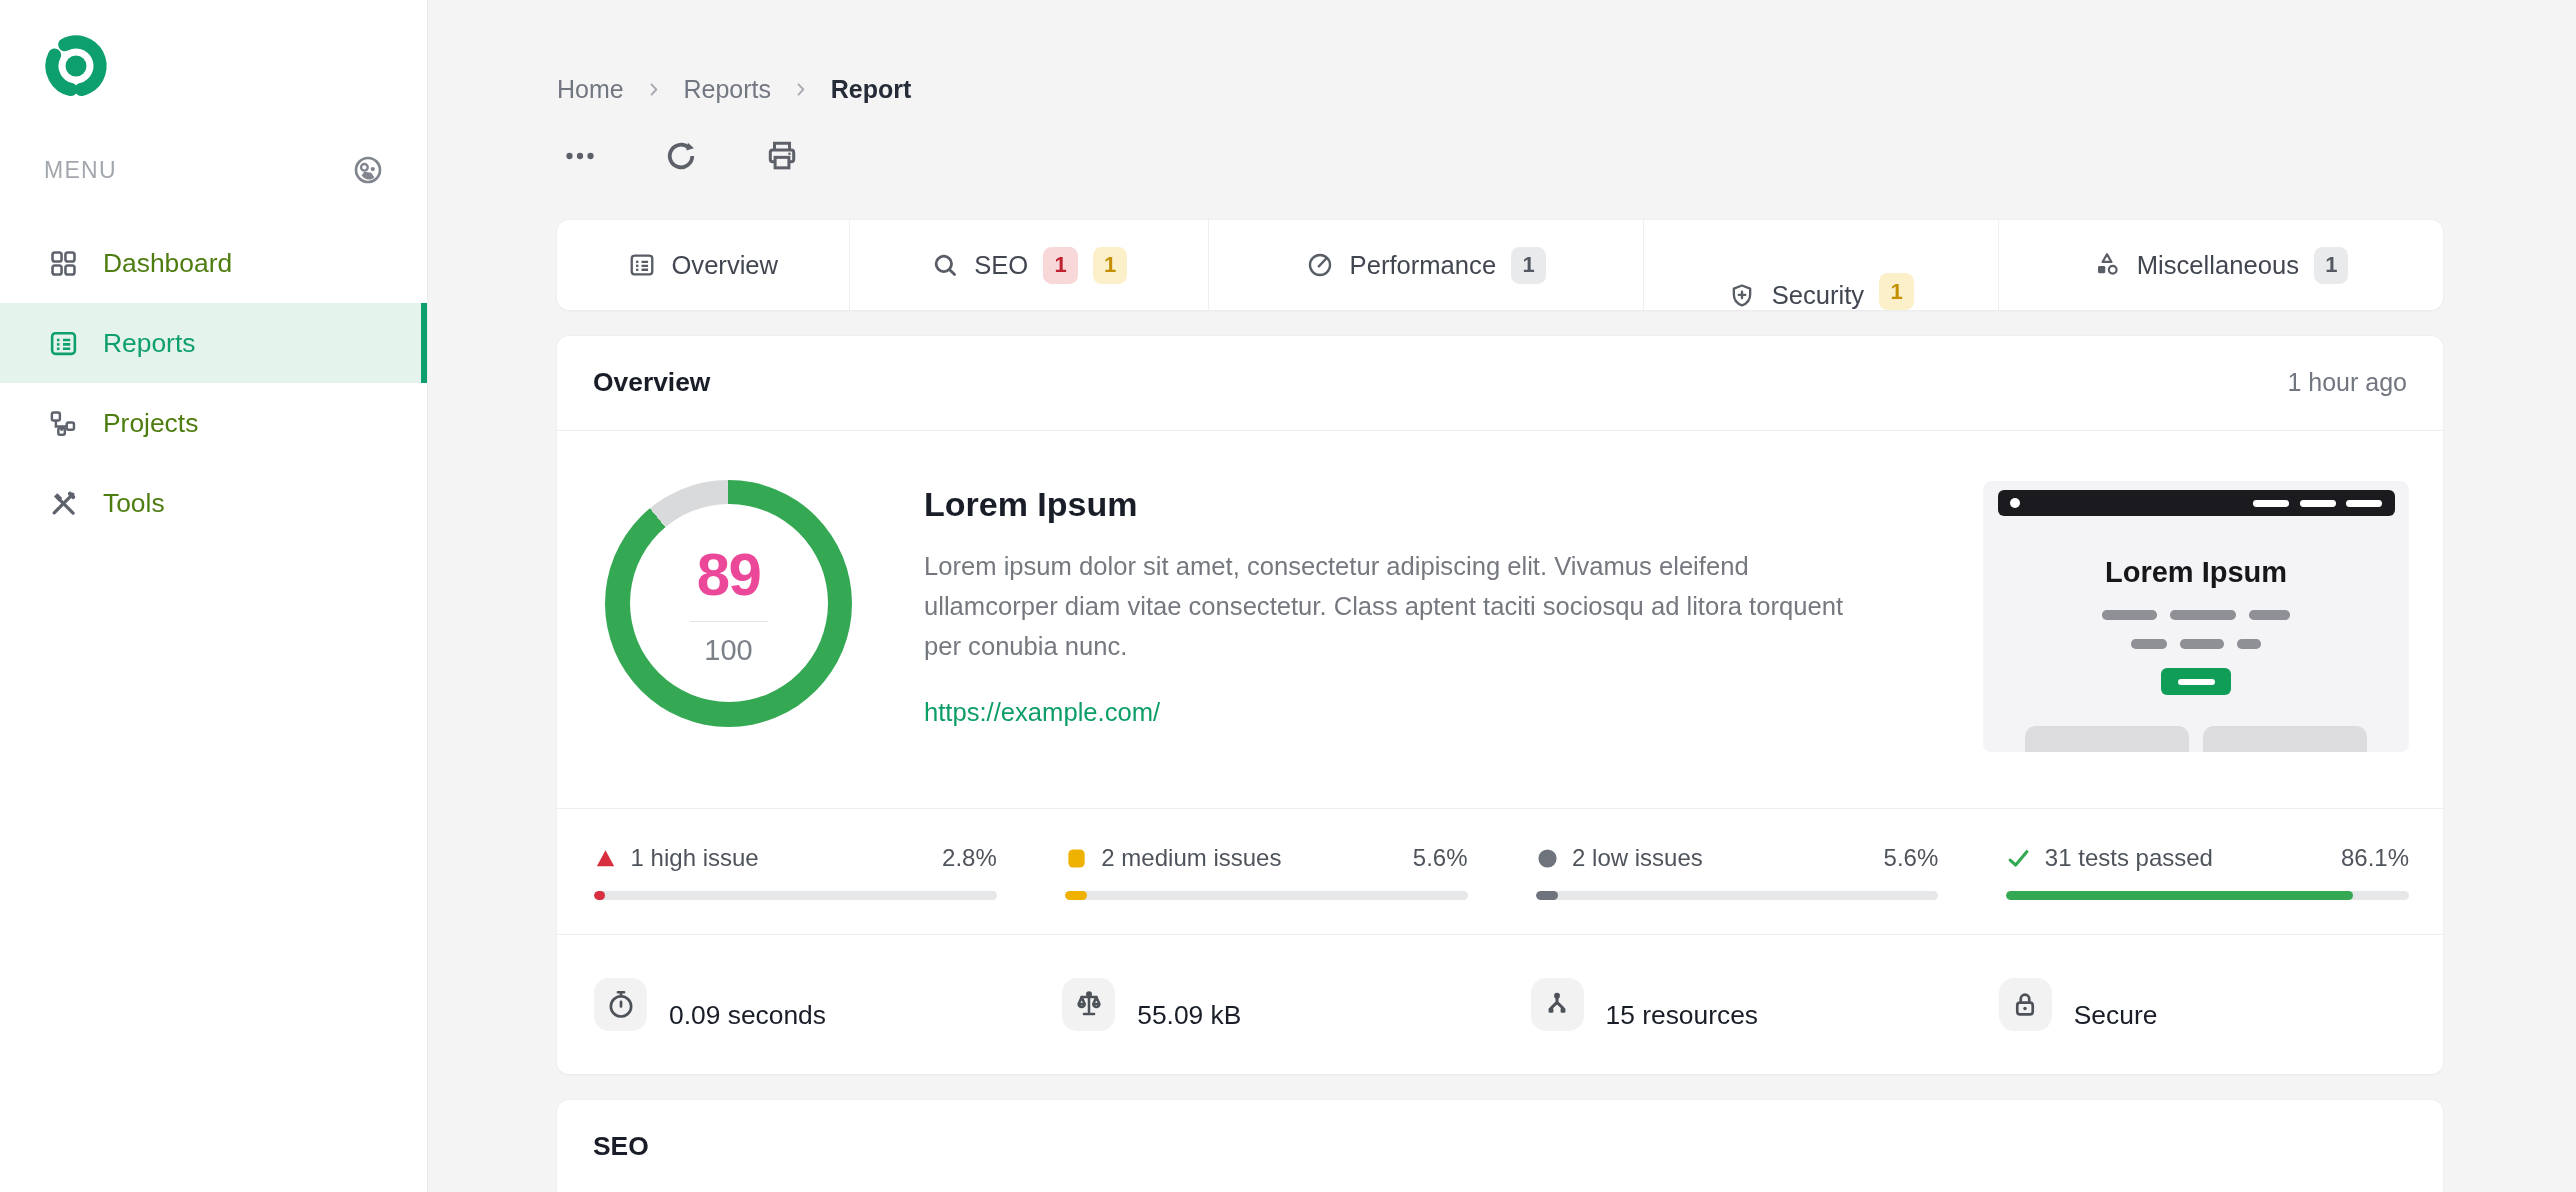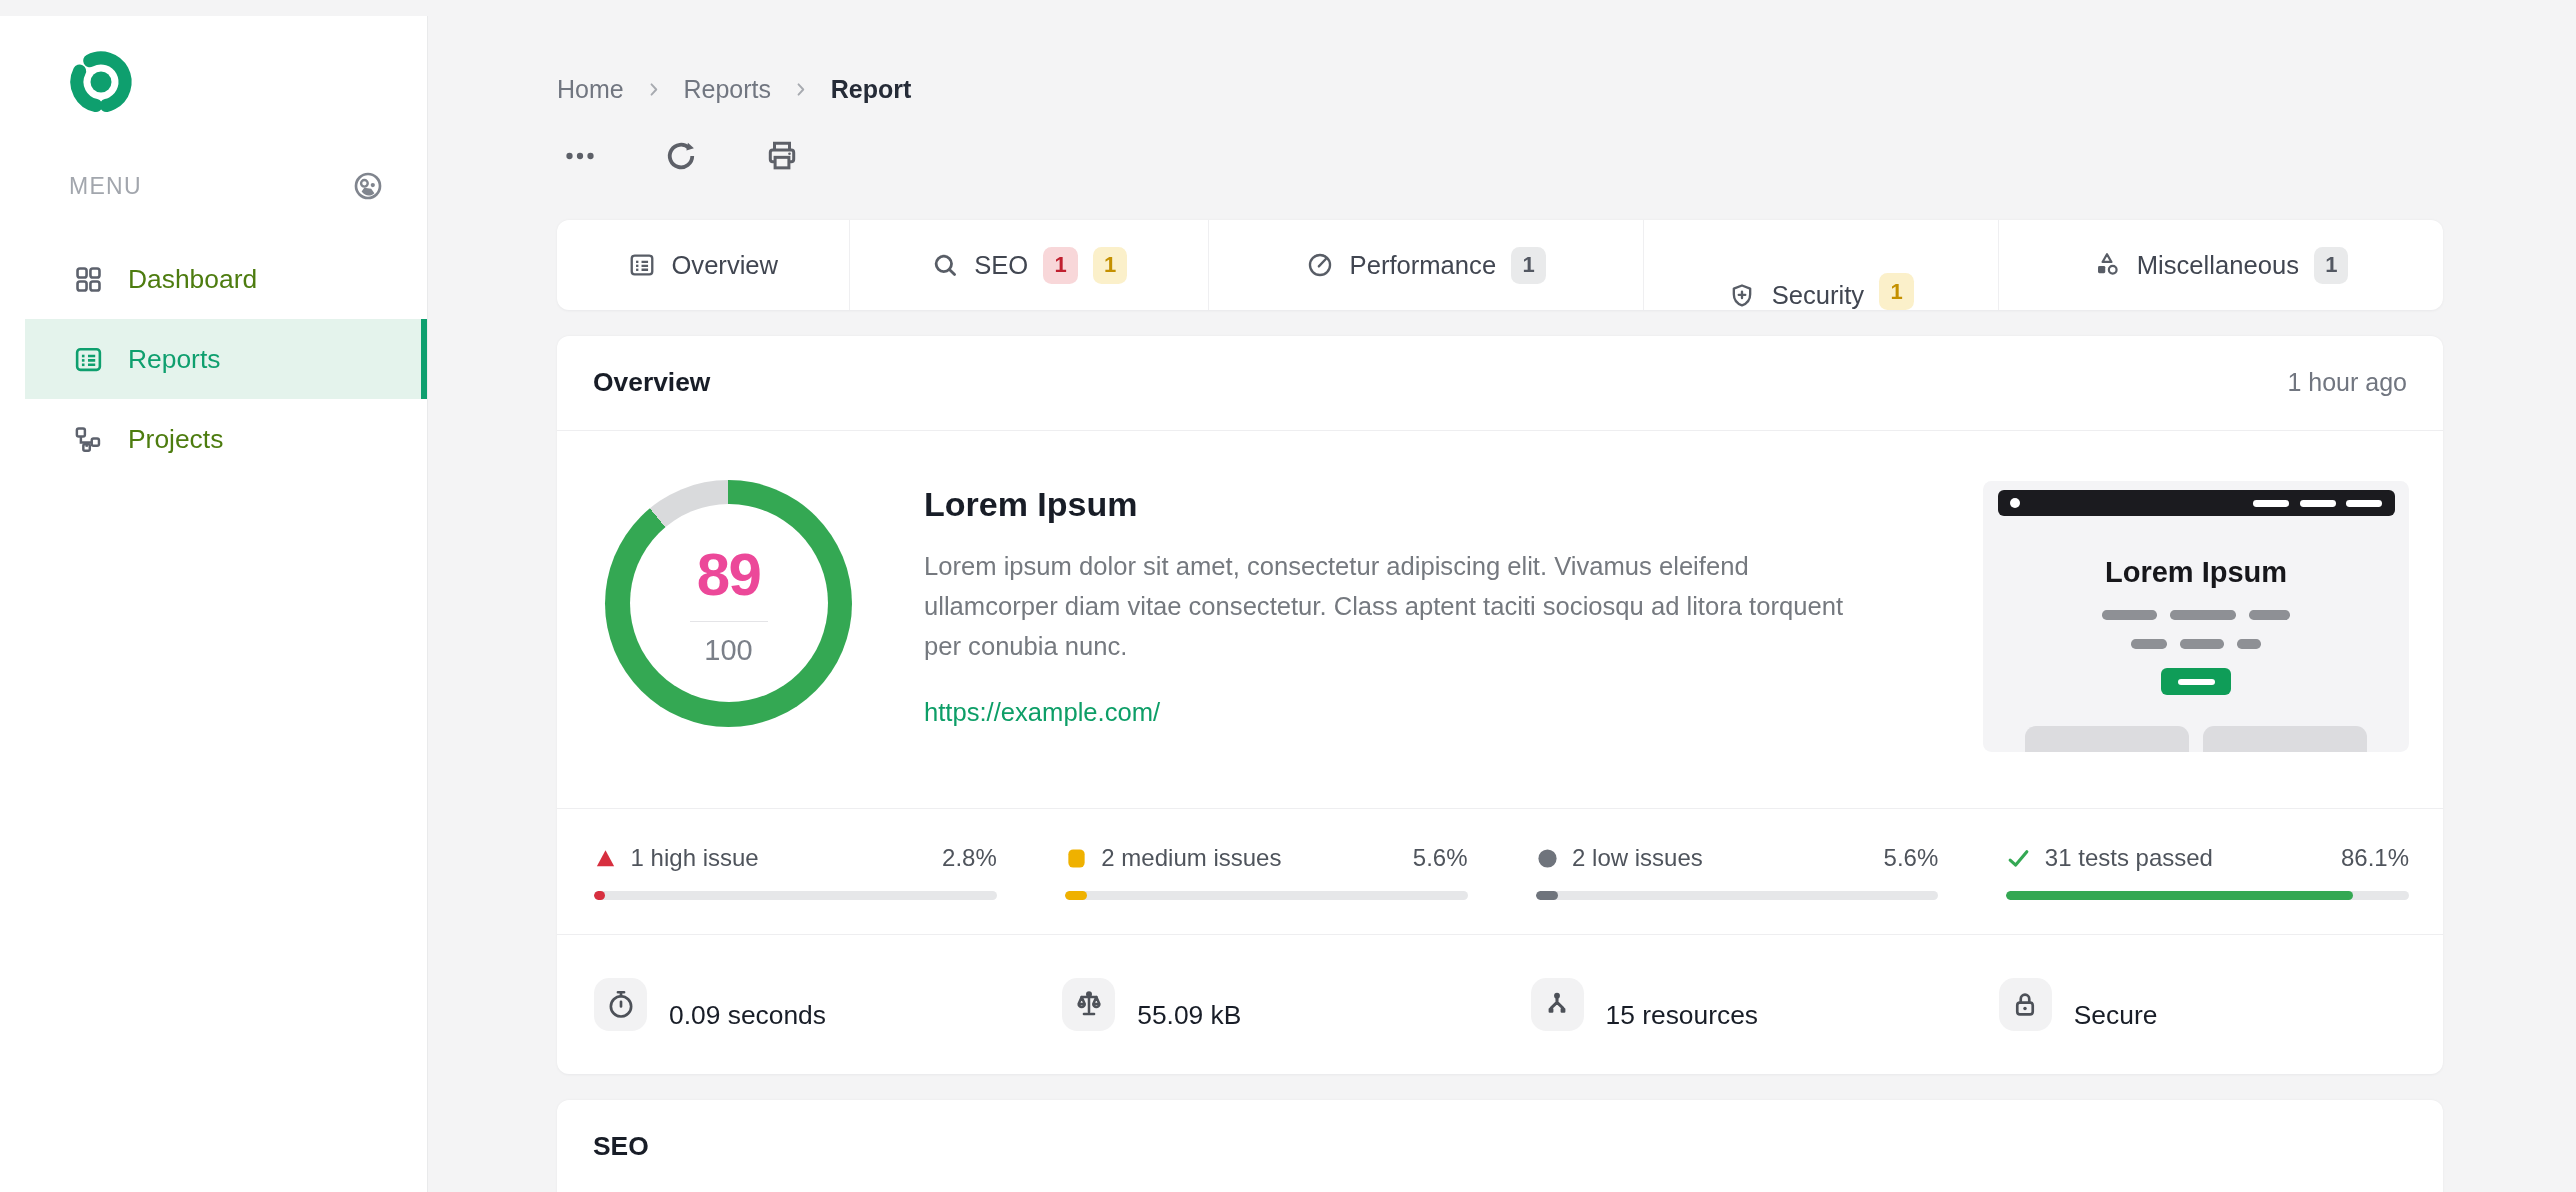--- a/index.html
+++ b/index.html
@@ -5,22 +5,22 @@
   * { box-sizing: border-box; margin: 0; padding: 0; }
   html,body { width:2576px; height:1193px; }
   body {
     font-family: "Liberation Sans", "DejaVu Sans", sans-serif;
     background:#f4f4f5; color:#181d27; overflow:hidden; position:relative;
   }
   svg { display:block; }
 
   
   .sidebar {
-    position:absolute; left:0; top:16px; bottom:0; width:428px;
-    background:#fff; border-right:0.9px solid #e9eaeb; z-index:2;padding-left:25px;
+    position:absolute; left:0; top:0; bottom:0; width:428px;
+    background:#fff; border-right:0.9px solid #e9eaeb; z-index:2;
   }
   .logo { margin:31px 0 0 41px; width:70px; height:70px; }
   .menu-row {
     margin-top:53px; padding:0 43px 0 44px;
     display:flex; align-items:center; justify-content:space-between;
   }
   .menu-label { font-size:23px; font-weight:500; letter-spacing:1.3px; color:#a2a6ad; }
   .theme-btn { background:none; border:none; cursor:pointer; color:#80858e; }
   .nav { margin-top:37px; }
   .nav-item {
@@ -205,20 +205,31 @@
           <rect x="3" y="3.5" width="6.2" height="6.2" rx="1.4"></rect>
           <path d="M6.1 9.7v4.6h8.4"></path>
           <rect x="14.5" y="11.3" width="5.6" height="5.6" rx="1.4"></rect>
           <path d="M10.6 14.3v3.4"></path>
           <rect x="8" y="17.2" width="5" height="5" rx="1.2" transform="translate(0 -1.5)"></rect>
         </svg>
       </span>
       <span>Projects</span>
     </div>
 
+    <div class="nav-item">
+      <span class="nicon">
+        <svg viewBox="0 0 24 24" width="31" height="31" fill="none" stroke="currentColor" stroke-width="2.5" stroke-linecap="round">
+          <path d="M4.6 6.6l2.6-2.6 3.8 3.8-2.6 2.6z" fill="currentColor" stroke="none"></path>
+          <path d="M8.6 8.6L19.4 19.4"></path>
+          <path d="M19.2 4.8L4.8 19.2"></path>
+          <path d="M17 4.5l2.5 2.5" stroke-width="3.2"></path>
+        </svg>
+      </span>
+      <span>Tools</span>
+    </div>
   </nav>
 </aside>
 
 <main class="main">
 
   <div class="breadcrumb">
     <span class="crumb">Home</span>
     <span class="crumb-sep">
       <svg viewBox="0 0 24 24" width="19" height="19" fill="none" stroke="currentColor" stroke-width="2.4" stroke-linecap="round" stroke-linejoin="round">
           <path d="M9.5 5.5L15.5 12l-6 6.5"></path>

